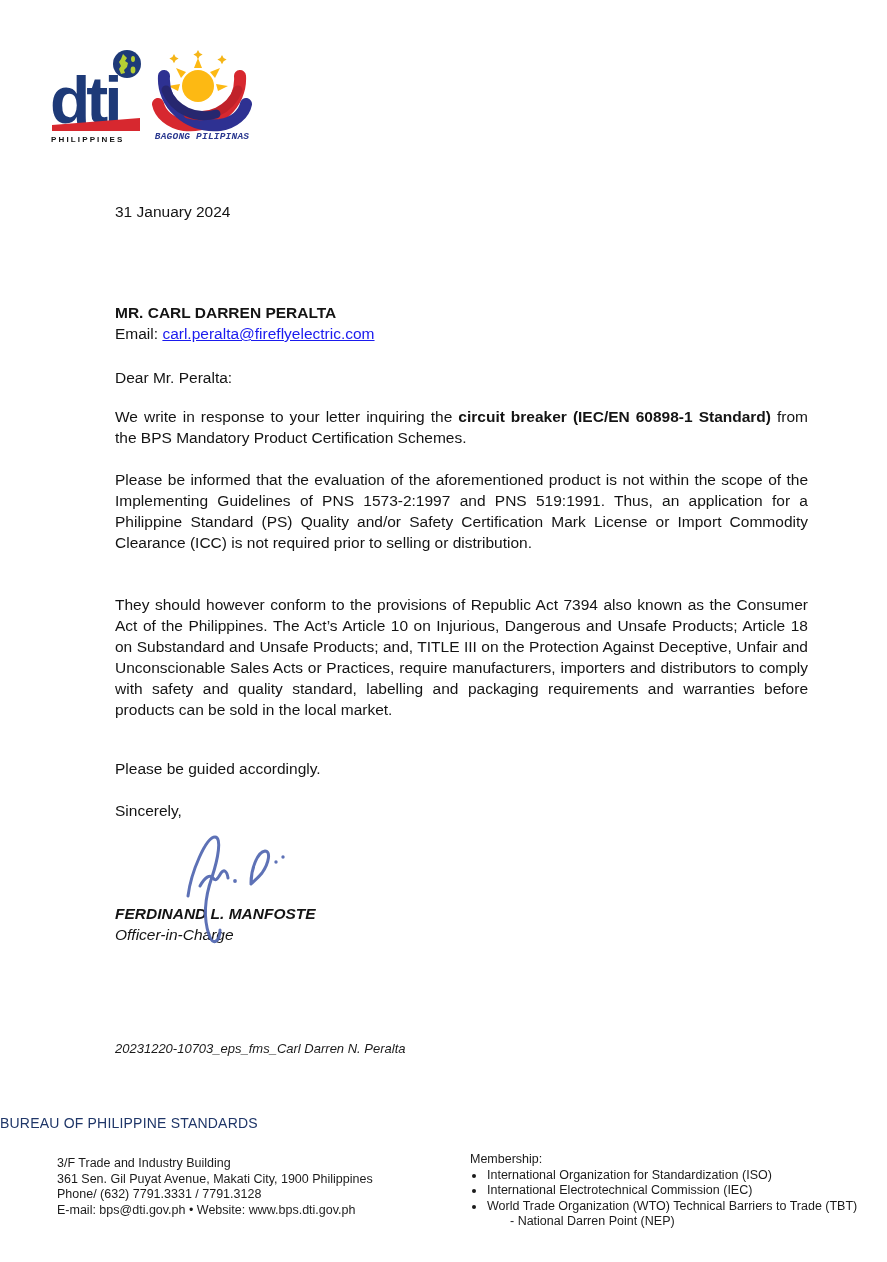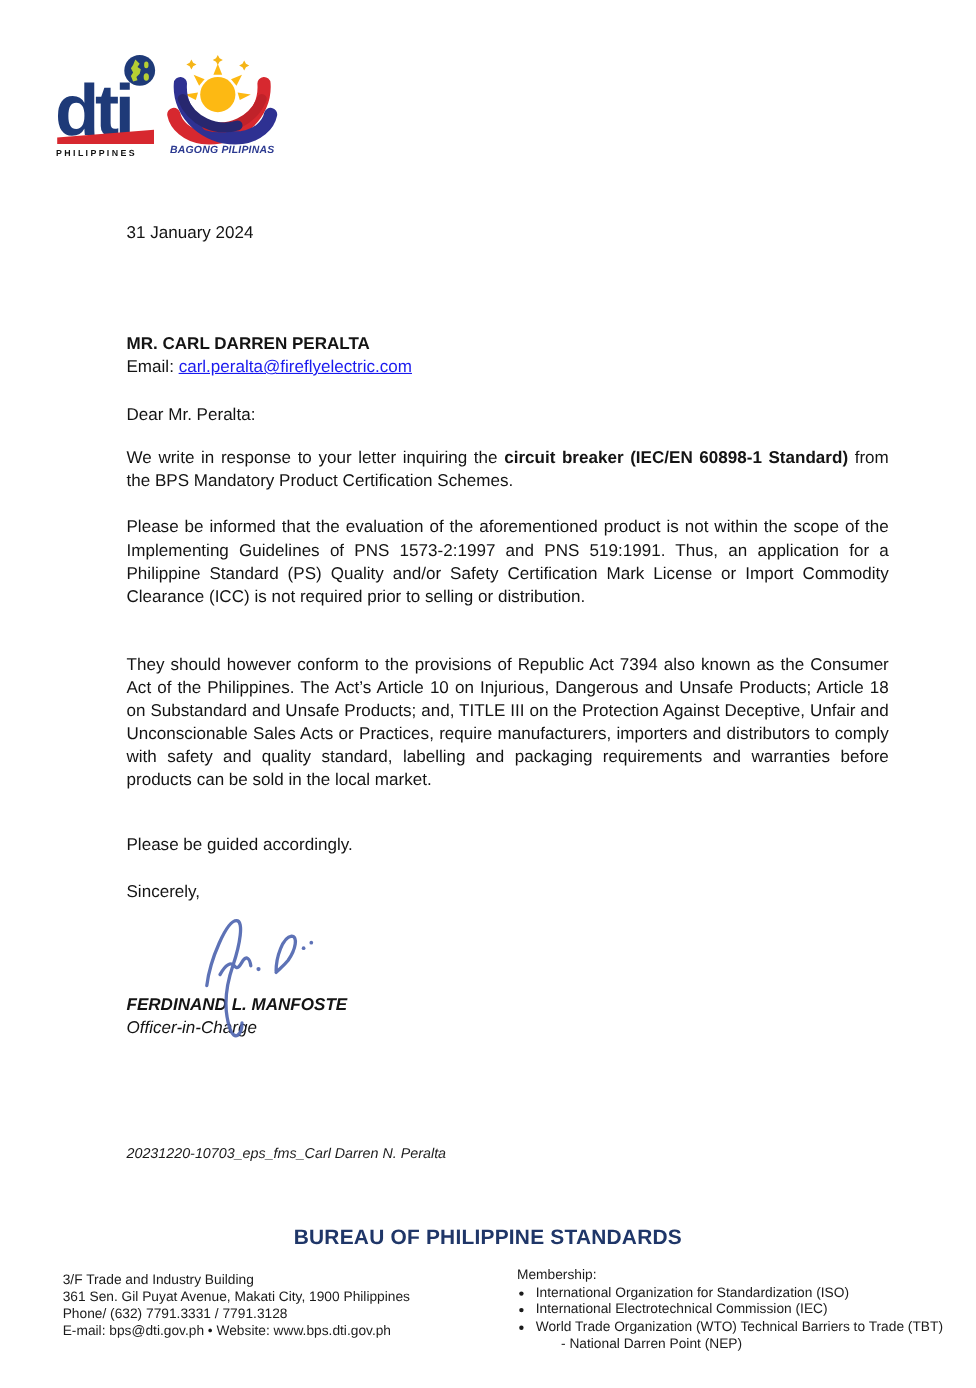--- a/index.html
+++ b/index.html
@@ -31,23 +31,22 @@
   .ref-line {
     left: 115px;
     font-size: 13px;
     font-style: italic;
     color: #1b1b1b;
   }
 
   
   .bureau-heading {
     left: 0; width: 887px;
-    text-align: center;
-    font-size: 19px;
-    font-weight: bold;
+    font-size: 14px;
+    font-weight: normal;
     letter-spacing: 0.2px;
     color: #1f3668;
   }
   .footer-col {
     font-size: 12.5px;
     line-height: 15.5px;
     color: #1b1b1b;
   }
   .footer-left { left: 57px; width: 400px; }
   .footer-right { left: 470px; width: 414px; }
@@ -77,21 +76,21 @@
     <circle cx="77" cy="18" r="14" fill="#1e3a78"></circle>
     <path d="M73 8 l4 4 -2 3 3 2 -1 4 -3 3 1 3 -4 1 -2 -5 2 -3 -2 -4 2 -3 z" fill="#b6cf33"></path>
     <ellipse cx="83" cy="13" rx="2" ry="3" fill="#b6cf33"></ellipse>
     <ellipse cx="83" cy="24" rx="2.4" ry="3.4" fill="#b6cf33"></ellipse>
     <text x="0" y="77" font-family="Liberation Sans, sans-serif" font-size="66" font-weight="bold" letter-spacing="-4" fill="#1e3a78">dti</text>
     <polygon points="2,79 90,72 90,85 2,85" fill="#d7282f"></polygon>
     <text x="1" y="96" font-family="Liberation Sans, sans-serif" font-size="8" font-weight="bold" fill="#111111">P H I L I P P I N E S</text>
   </svg>
 </div>
 
-<div class="abs logo-wrap" style="left:150px; width:104px; height:100px;">
+<div class="abs logo-wrap" style="left:150px; width:104px; height:100px;font-family:Liberation Mono, monospace;">
   <svg width="104" height="86" viewBox="0 0 104 86">
 
     <path d="M24 8 l1.6 3 3 1.6 -3 1.6 -1.6 3 -1.6 -3 -3 -1.6 3 -1.6 z" fill="#f5b517"></path>
     <path d="M48 4 l1.6 3 3 1.6 -3 1.6 -1.6 3 -1.6 -3 -3 -1.6 3 -1.6 z" fill="#f5b517"></path>
     <path d="M72 9 l1.6 3 3 1.6 -3 1.6 -1.6 3 -1.6 -3 -3 -1.6 3 -1.6 z" fill="#f5b517"></path>
 
     <g fill="#fdb913">
       <polygon points="48,12 52,22 44,22"></polygon>
       <polygon points="26,22 36,26 31,32"></polygon>
       <polygon points="70,22 60,26 65,32"></polygon>

